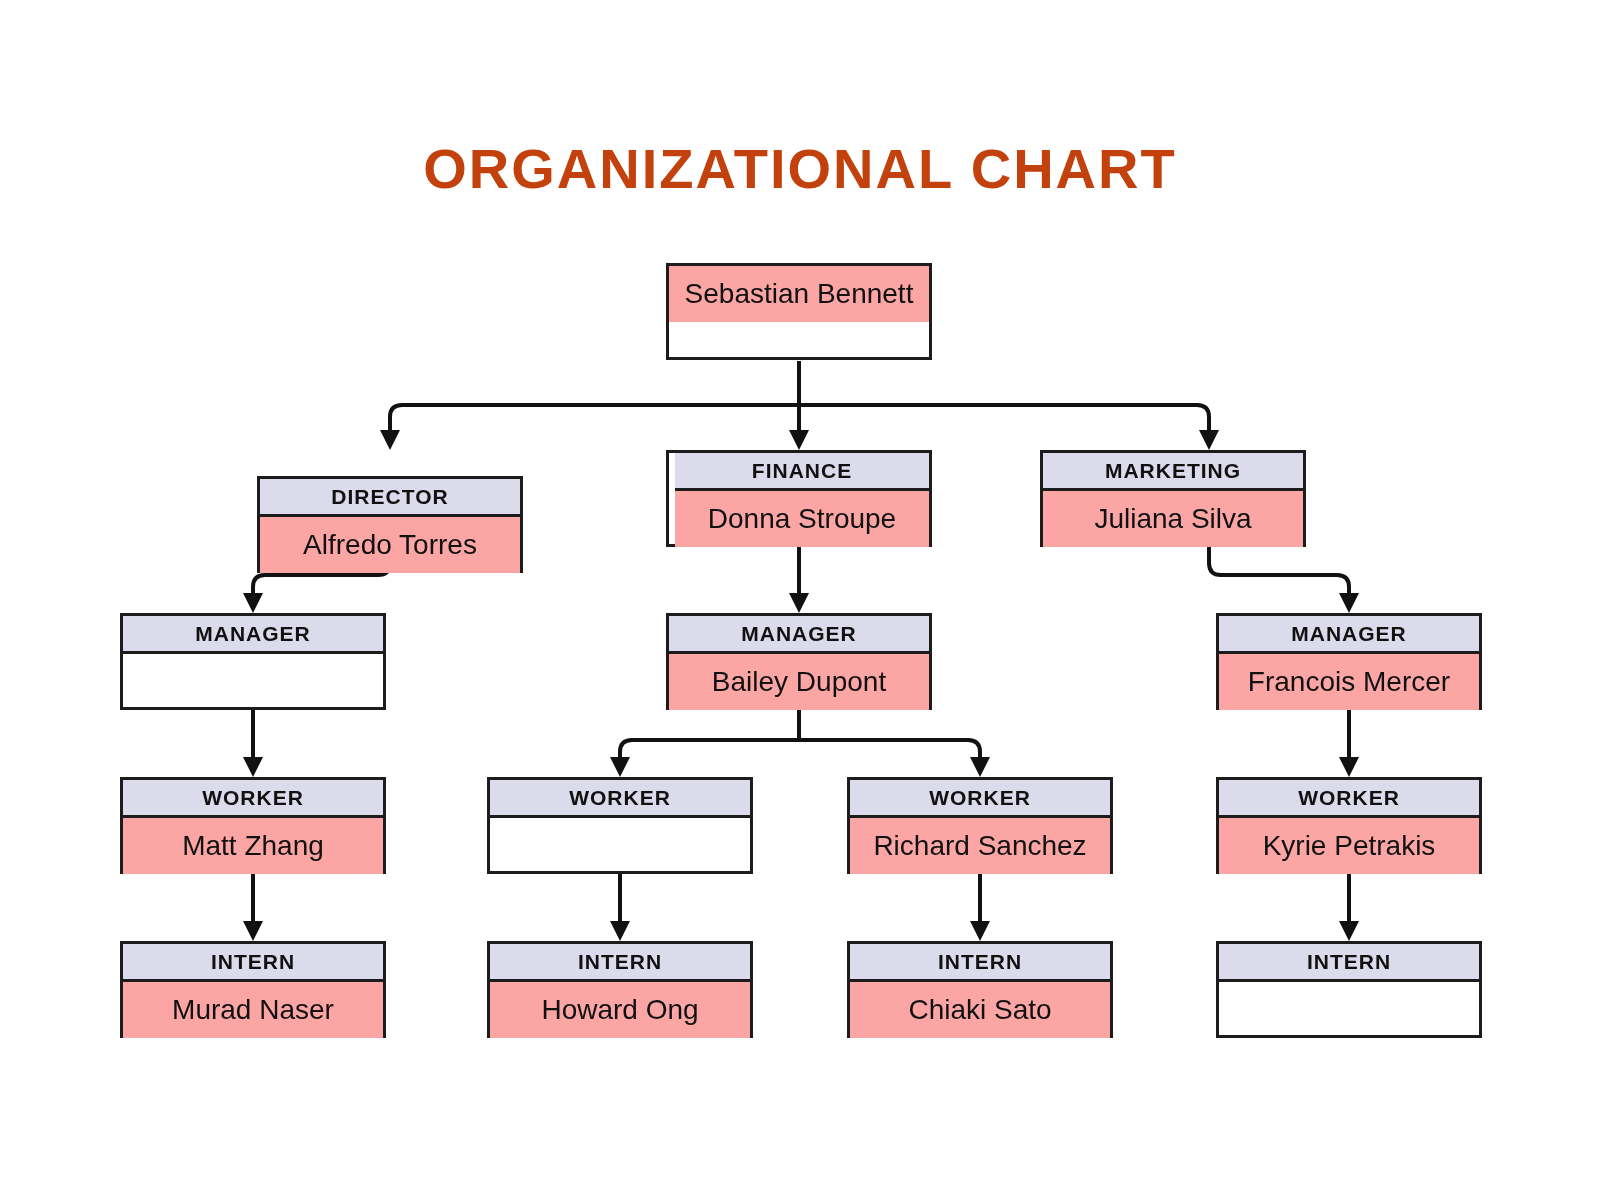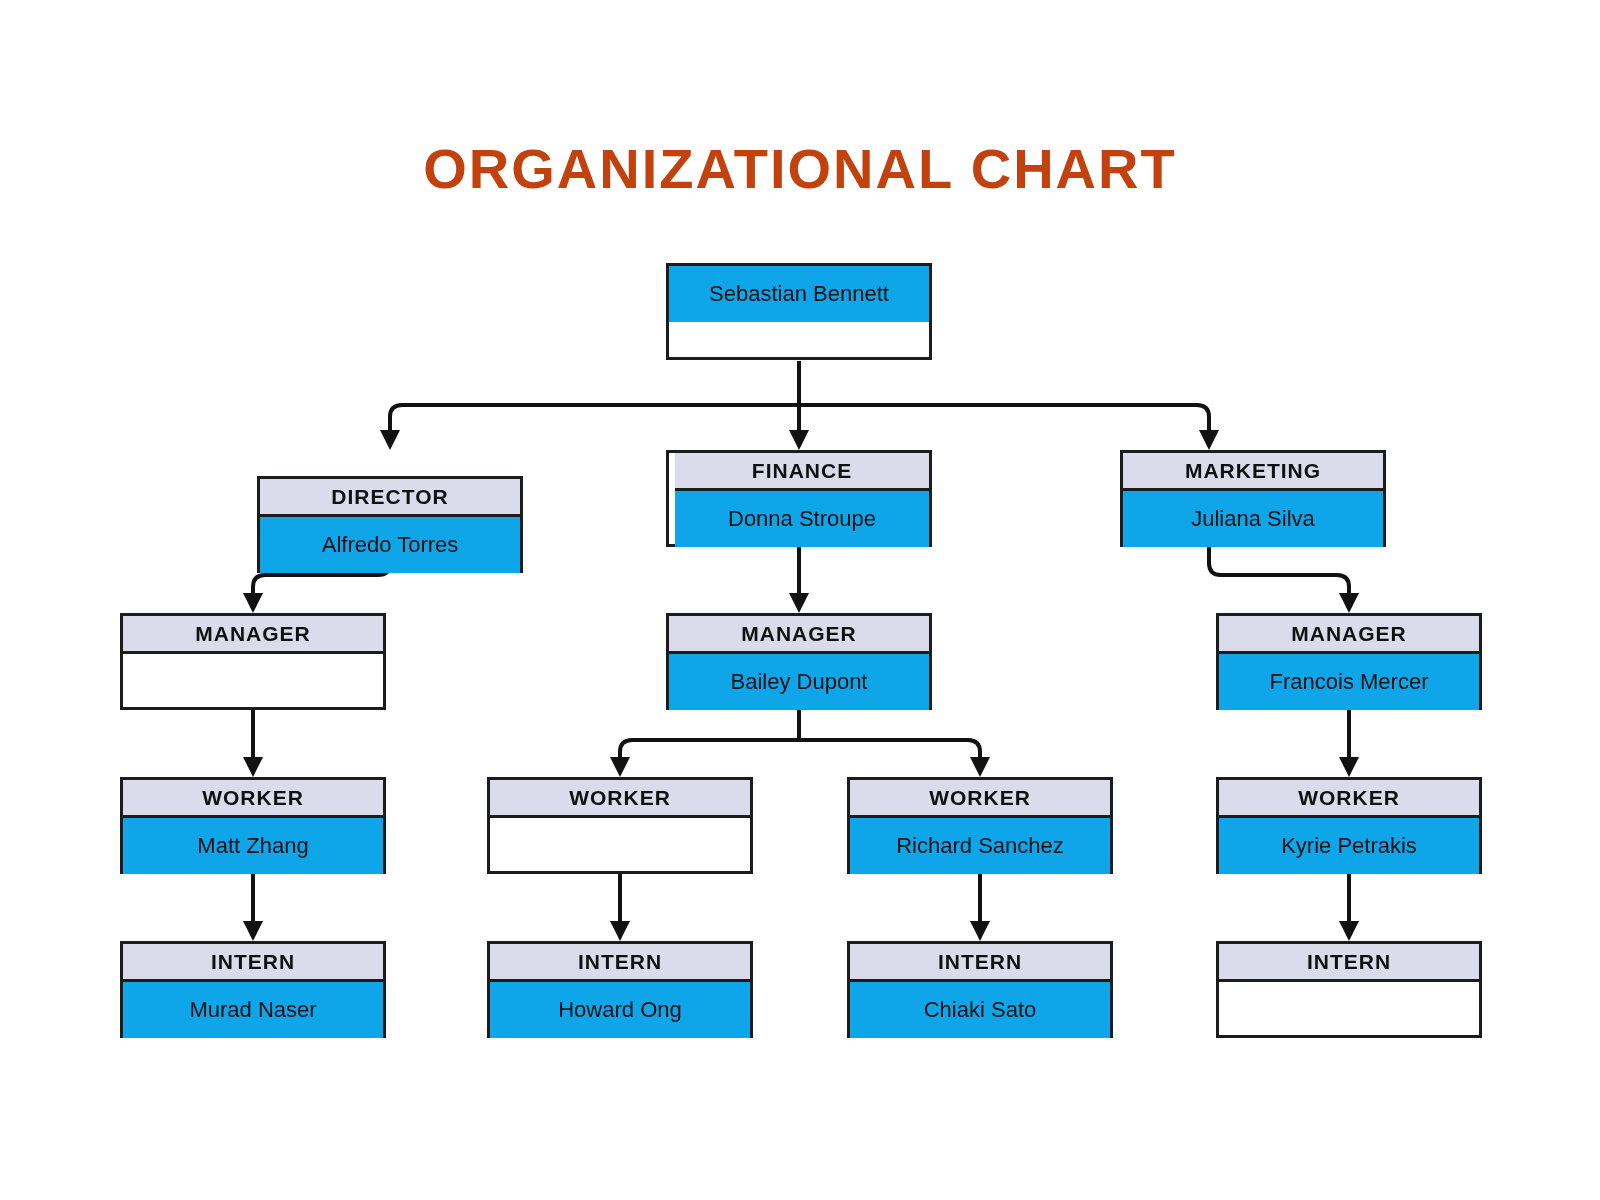--- a/index.html
+++ b/index.html
@@ -15,28 +15,28 @@
     position:absolute;width:266px;height:97px;box-sizing:border-box;
     border:3px solid #1c1c1c;background:#ffffff;
   }
   .node-header{
     height:38px;box-sizing:border-box;border-bottom:3px solid #1c1c1c;
     background:#dbdbec;display:flex;align-items:center;justify-content:center;
     font-size:21px;font-weight:700;letter-spacing:1px;color:#111111;
   }
   .node-body{
     height:56px;display:flex;align-items:center;justify-content:center;
-    font-size:22px;font-weight:400;color:#111111;background:#0ea5e9;
+    font-size:28px;font-weight:400;color:#111111;background:#fca5a5;
   }
   .connectors{position:absolute;left:0;top:0;width:1600px;height:1200px;pointer-events:none;}
   
   .pos-ceo{left:666px;top:263px;}
   .pos-director{left:257px;top:476px;}
   .pos-finance{left:666px;top:450px;padding-left:6px;}
-  .pos-marketing{left:1120px;top:450px;}
+  .pos-marketing{left:1040px;top:450px;}
   .pos-manager-left{left:120px;top:613px;}
   .pos-manager-mid{left:666px;top:613px;}
   .pos-manager-right{left:1216px;top:613px;}
   .pos-worker-1{left:120px;top:777px;}
   .pos-worker-2{left:487px;top:777px;}
   .pos-worker-3{left:847px;top:777px;}
   .pos-worker-4{left:1216px;top:777px;}
   .pos-intern-1{left:120px;top:941px;}
   .pos-intern-2{left:487px;top:941px;}
   .pos-intern-3{left:847px;top:941px;}

